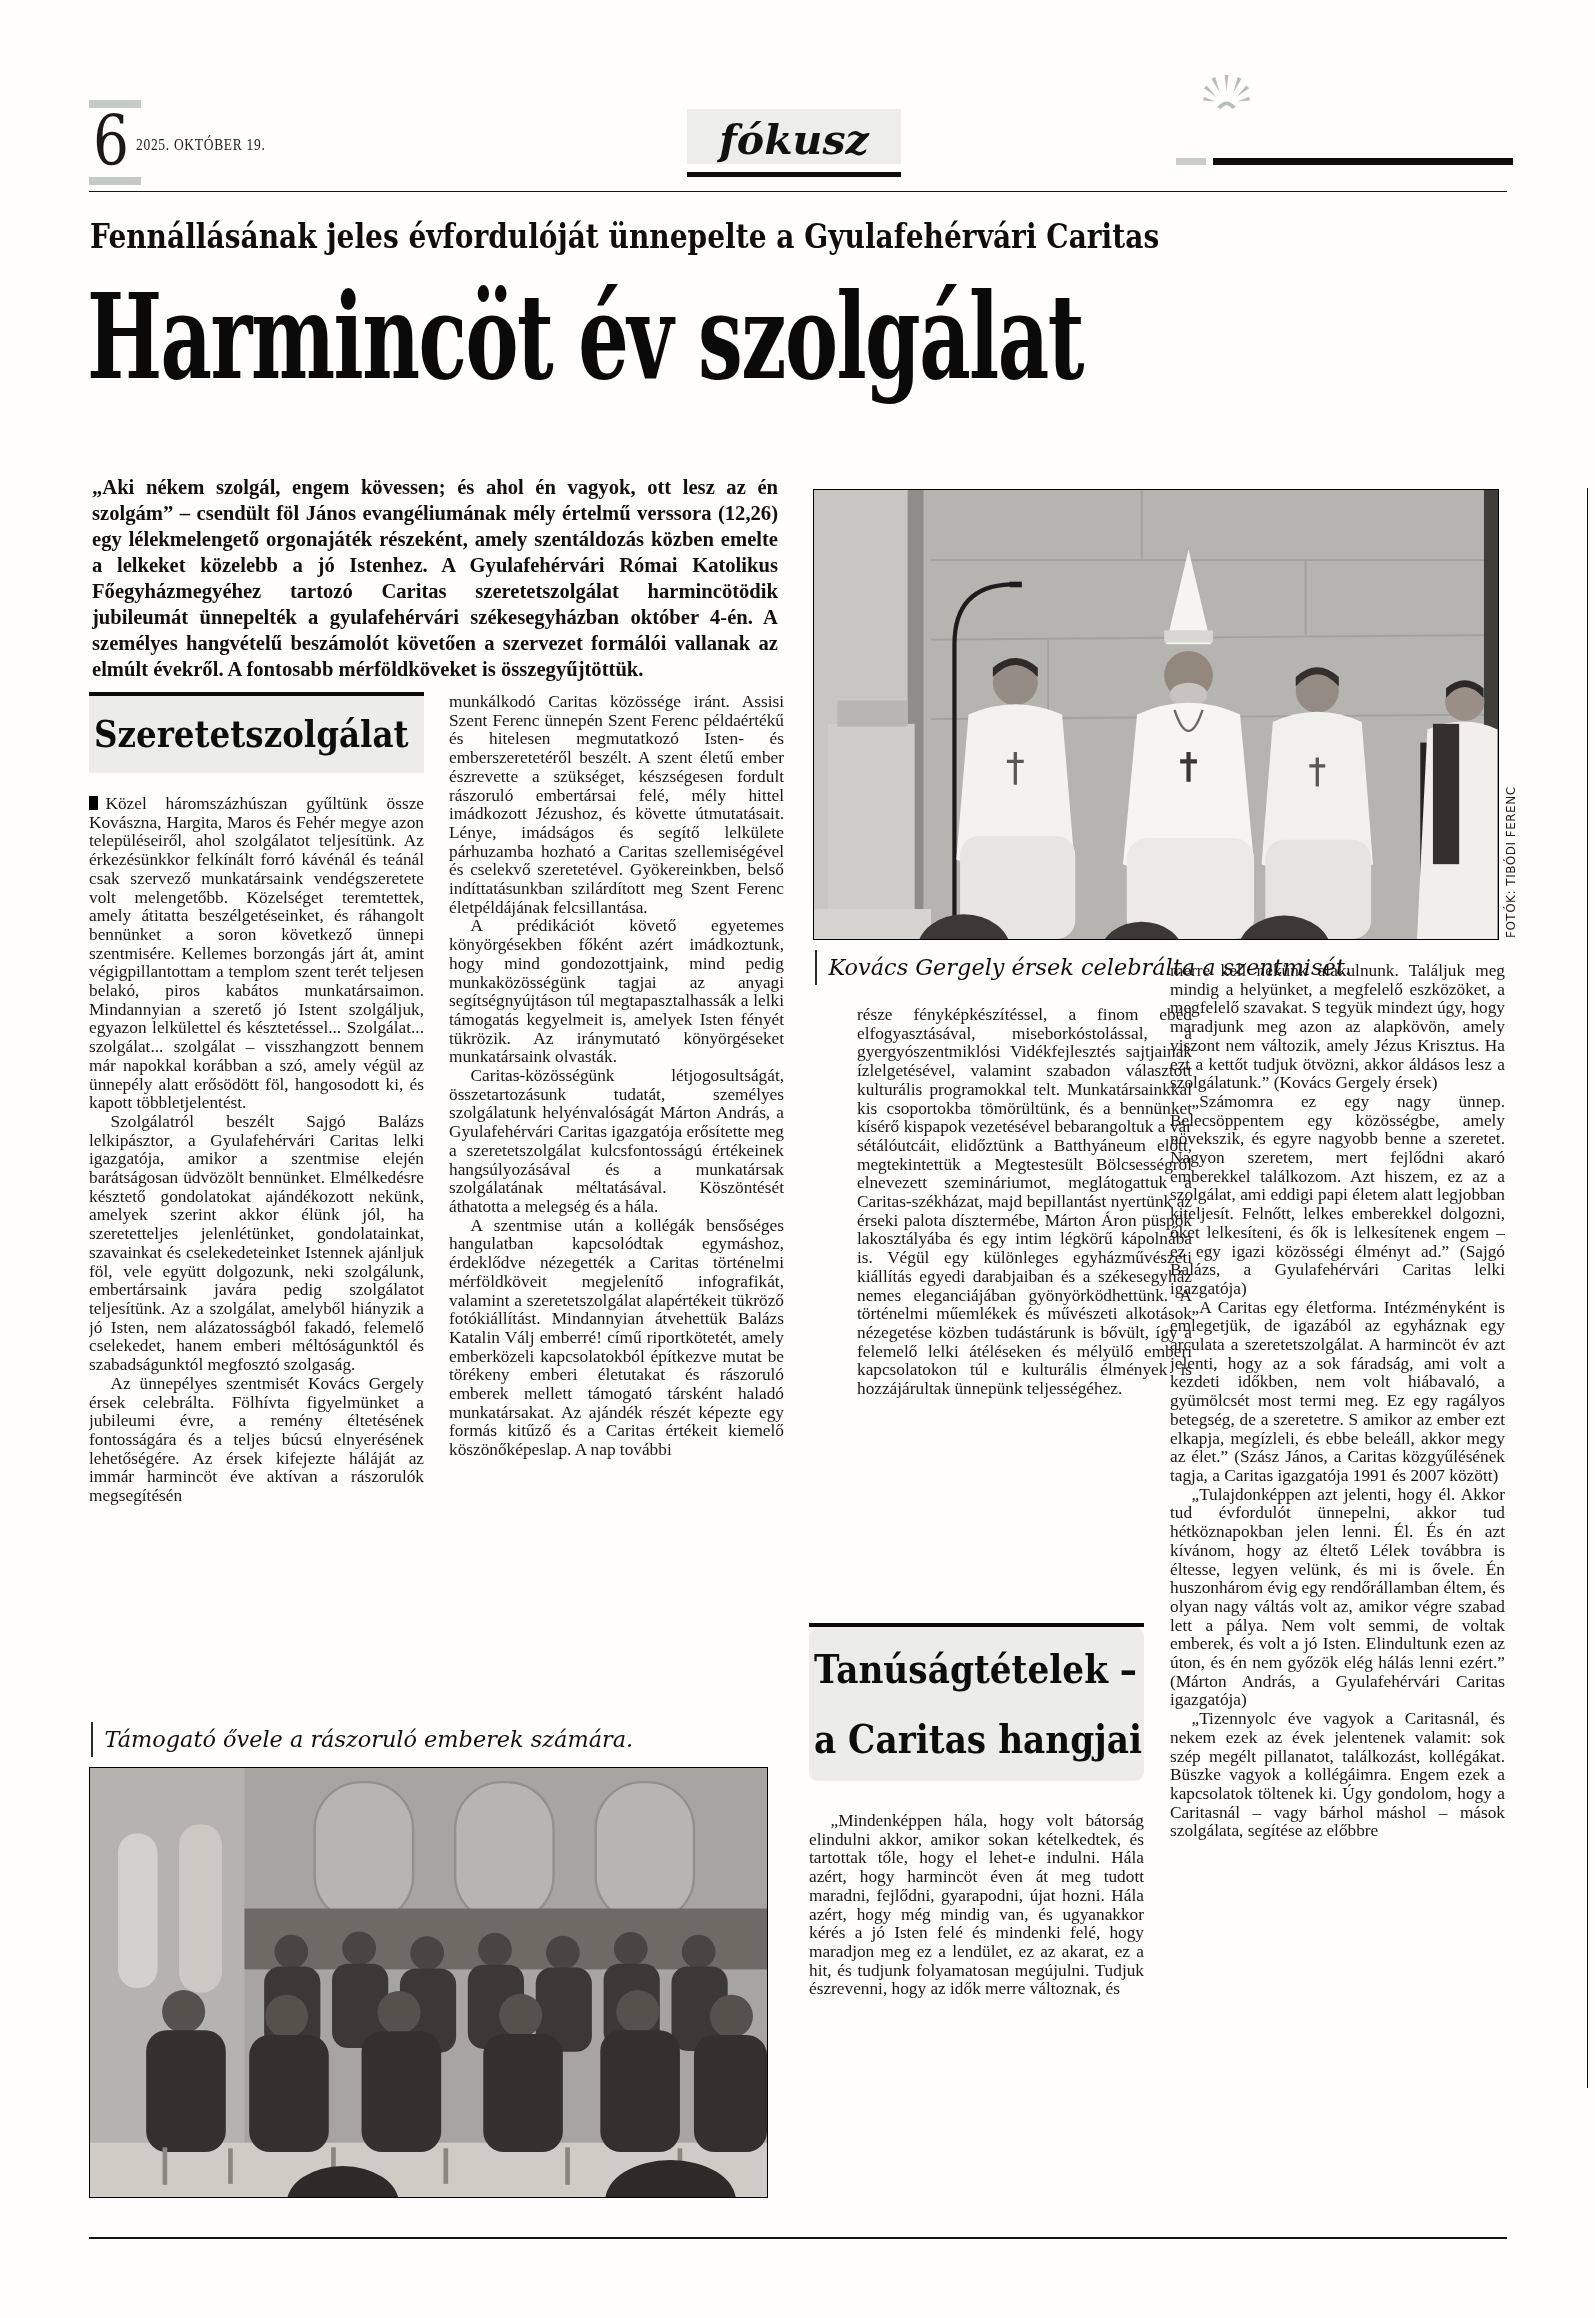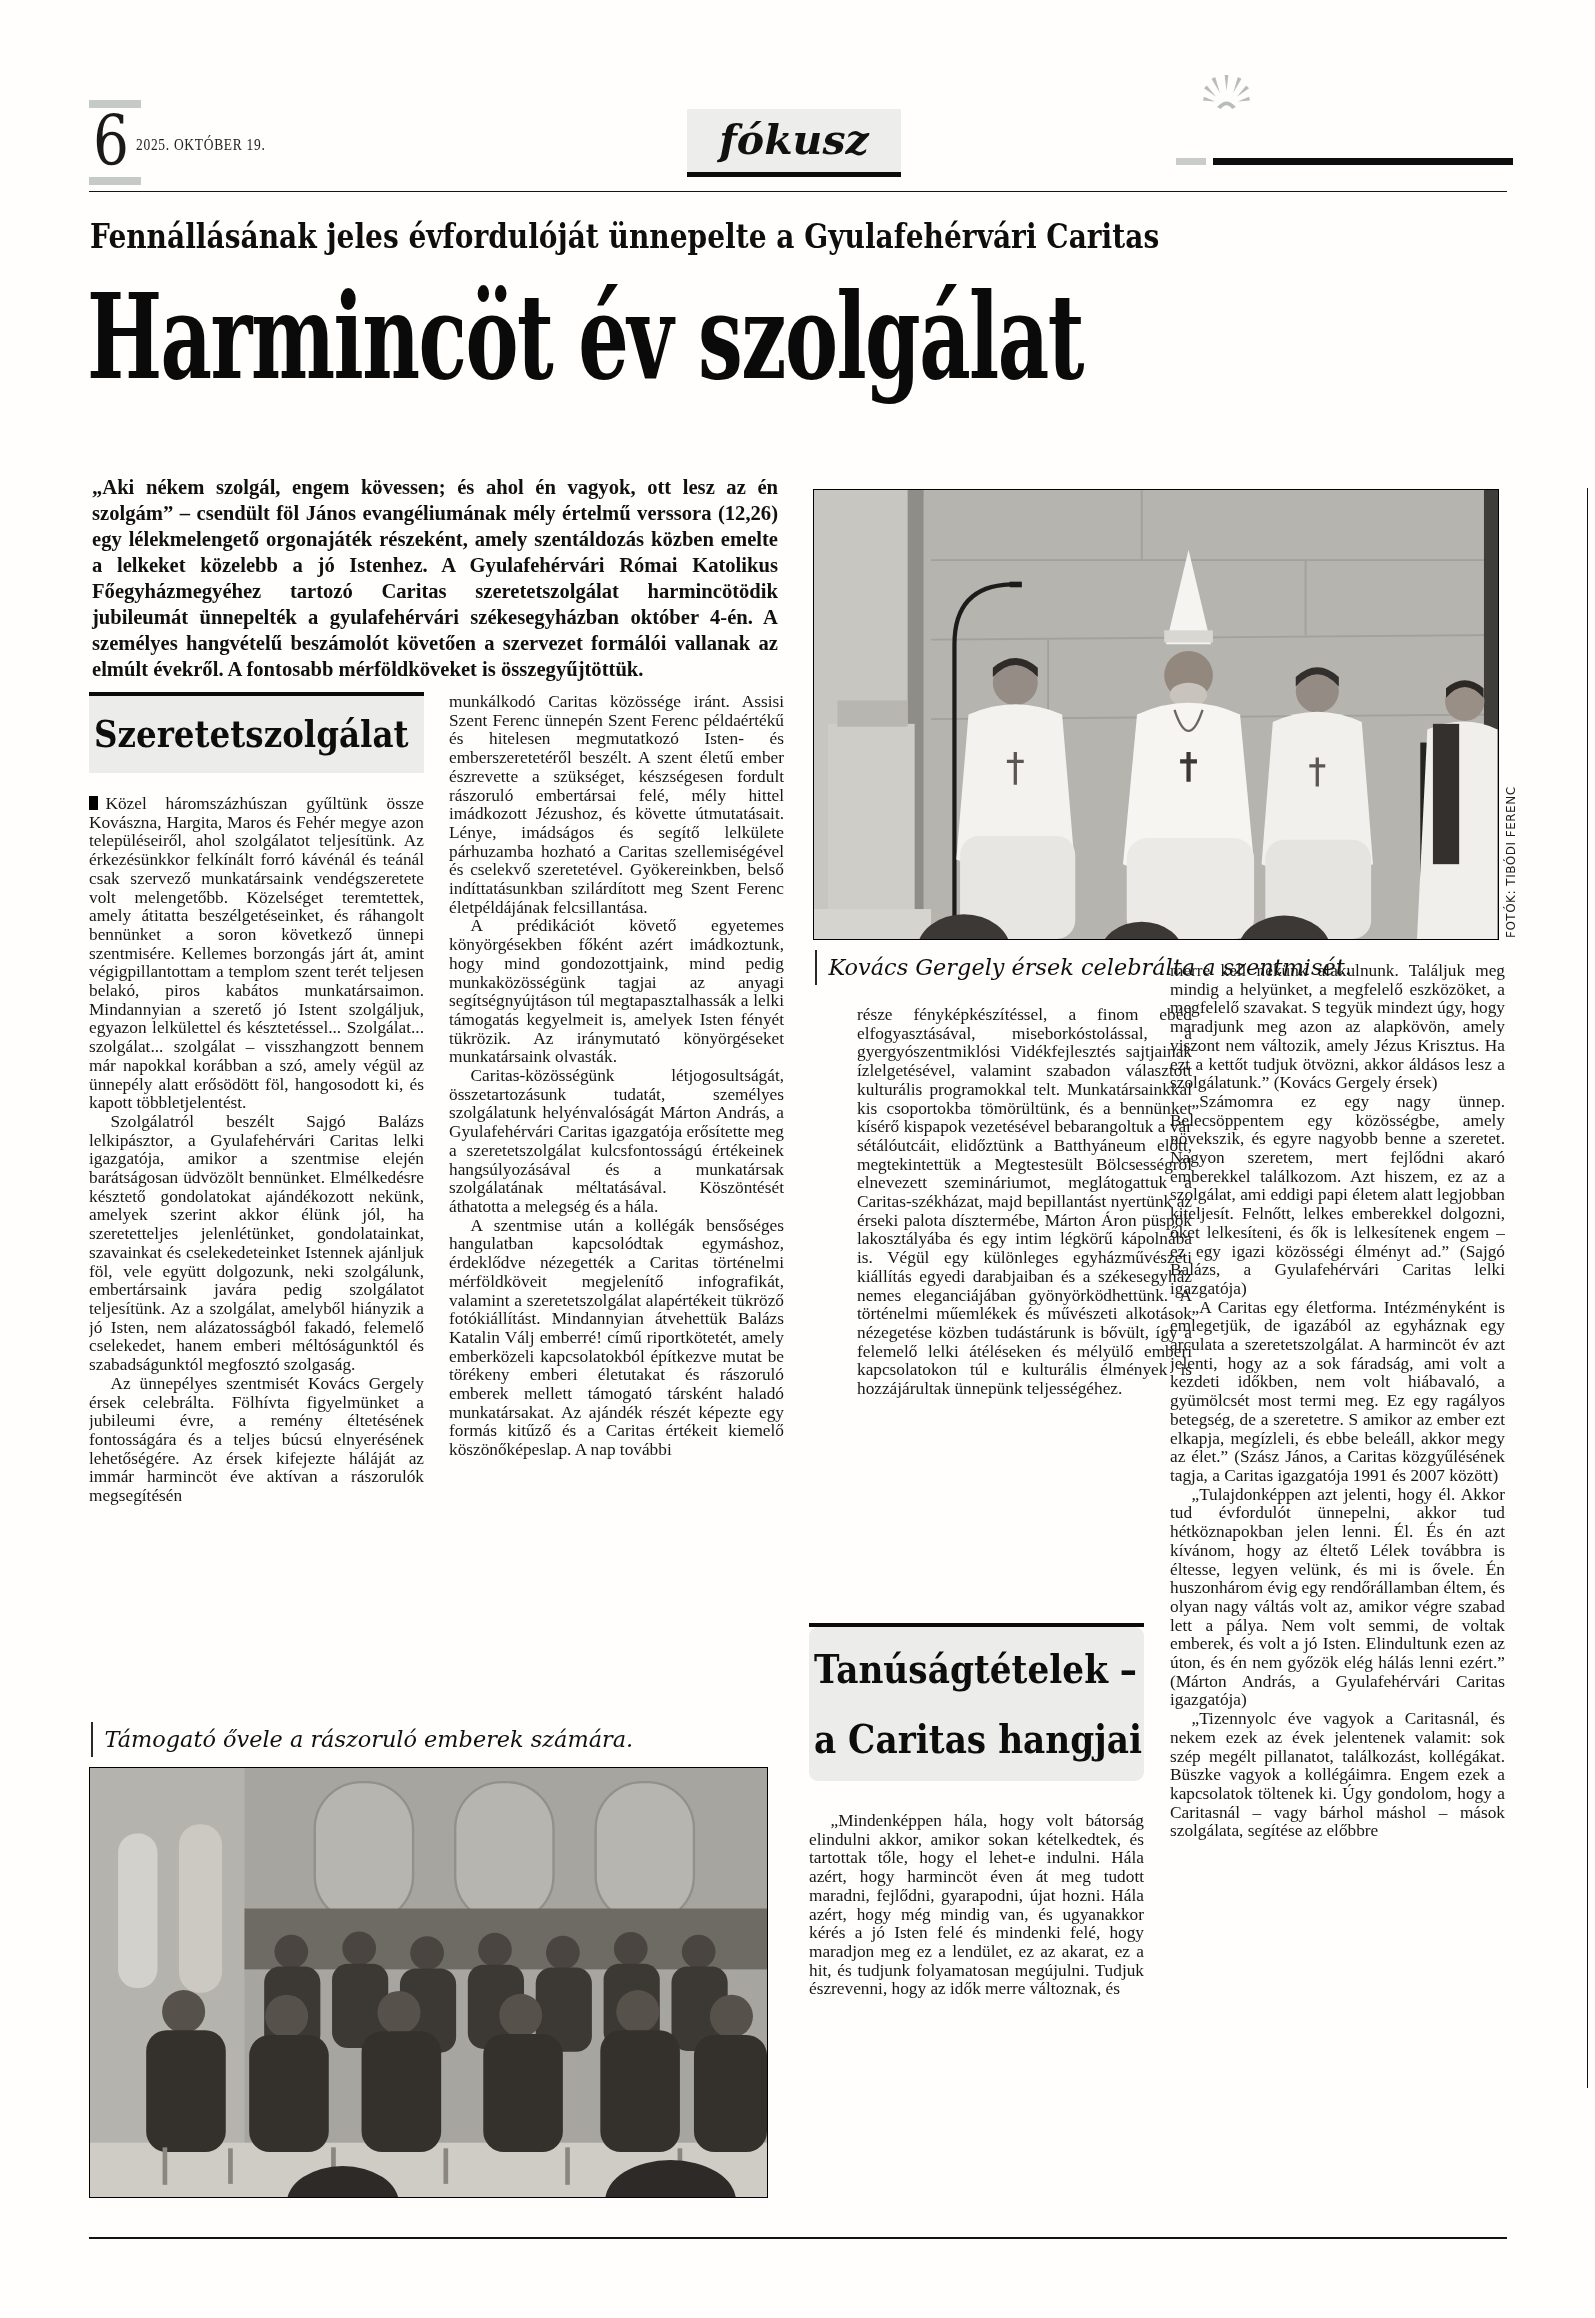--- a/index.html
+++ b/index.html
@@ -43,21 +43,21 @@
 </head>
 <body>
 
 <div class="page">
 
   <div class="abs hbar" style="left:89px;top:100px;width:52px;height:7.5px;"></div>
   <div class="abs pagenum" style="left:93px;top:107px;">6</div>
   <div class="abs hbar" style="left:89px;top:177px;width:52px;height:7.5px;"></div>
   <div class="abs hdate" style="left:136px;top:136px;">2025. OKTÓBER 19.</div>
 
-  <div class="abs fokuszbox" style="left:687px;top:109px;width:214px;height:63px;">
+  <div class="abs fokuszbox" style="left:687px;top:109px;width:214px;height:55px;">
     <span>fókusz</span>
   </div>
   <div class="abs fokusz-ul" style="left:687px;top:172px;width:214px;height:5.1px;"></div>
 
   <svg class="abs" style="left:1203px;top:74px;" width="47" height="36" viewBox="0 0 100 76">
     <g fill="#b9bdba">
       <path d="M50 36 L46 2 L54 2 Z"></path>
         <path d="M36 40 L18 10 L26 6 Z"></path>
         <path d="M64 40 L74 6 L82 10 Z"></path>
       <path d="M28 48 L2 30 L8 24 Z"></path>

